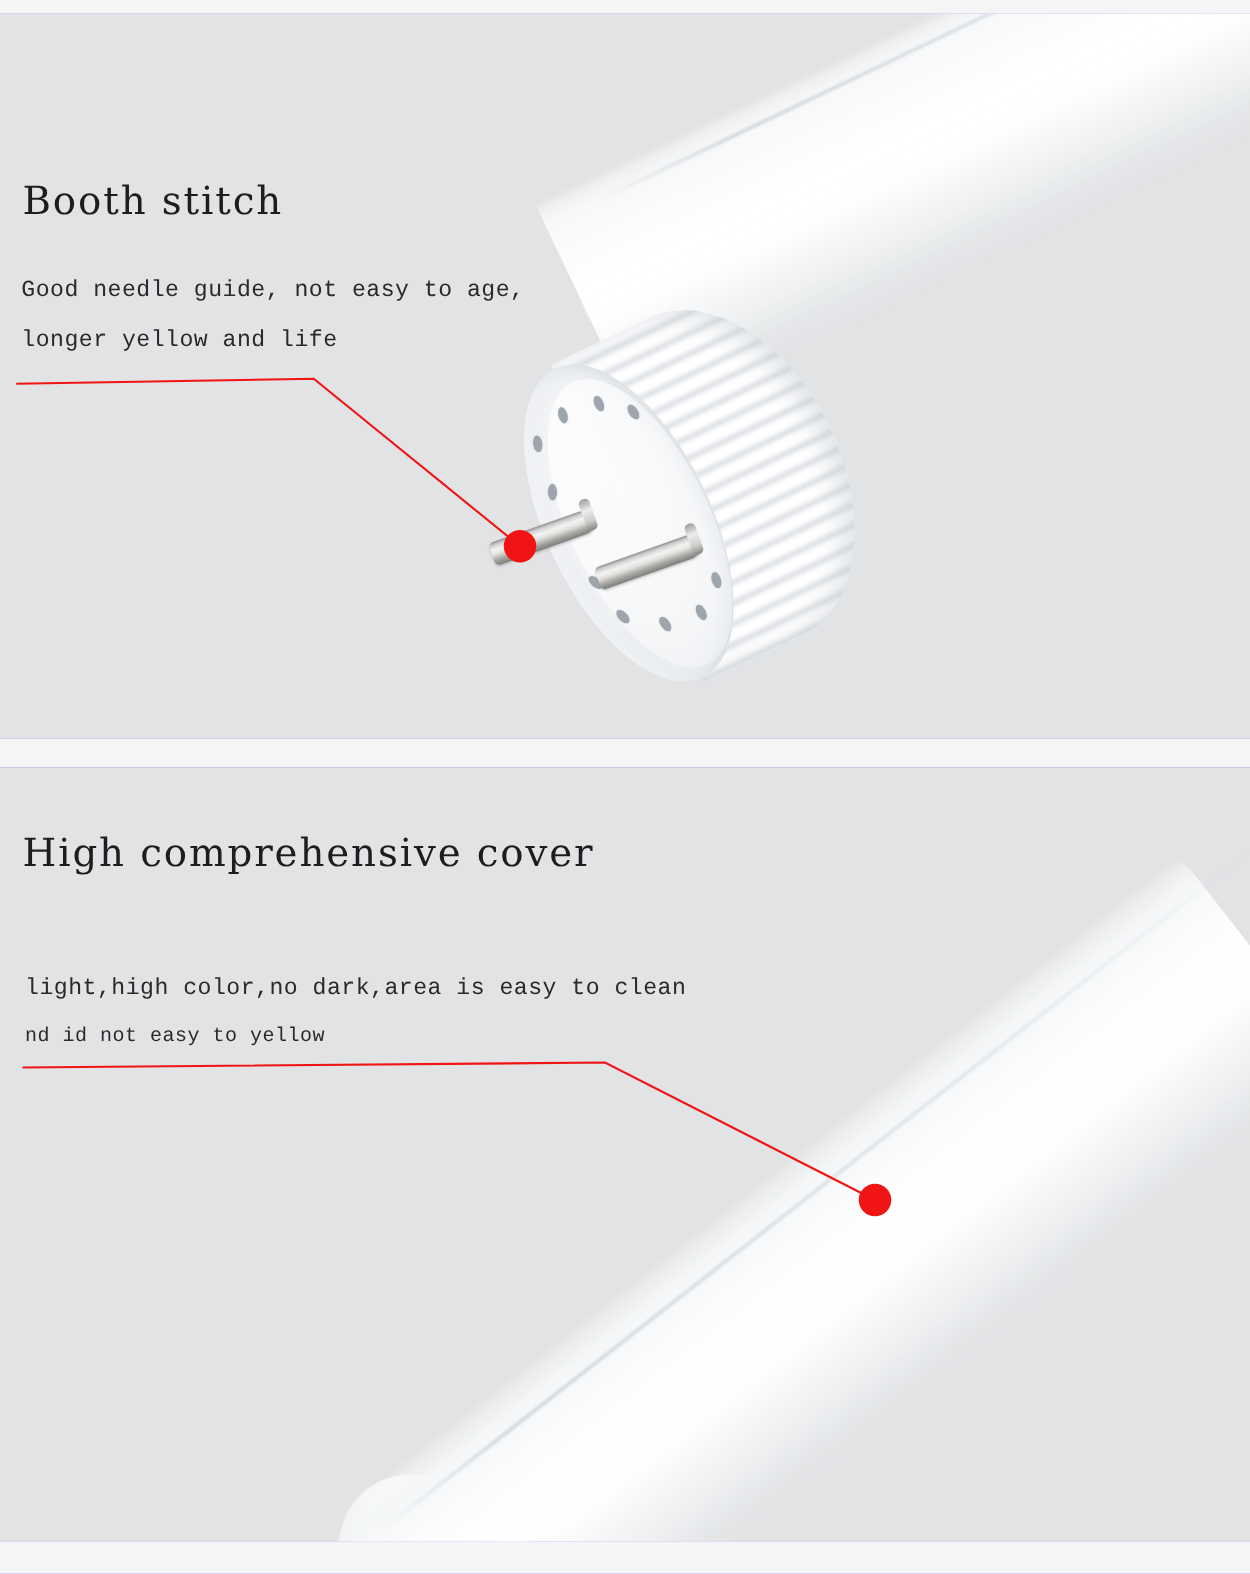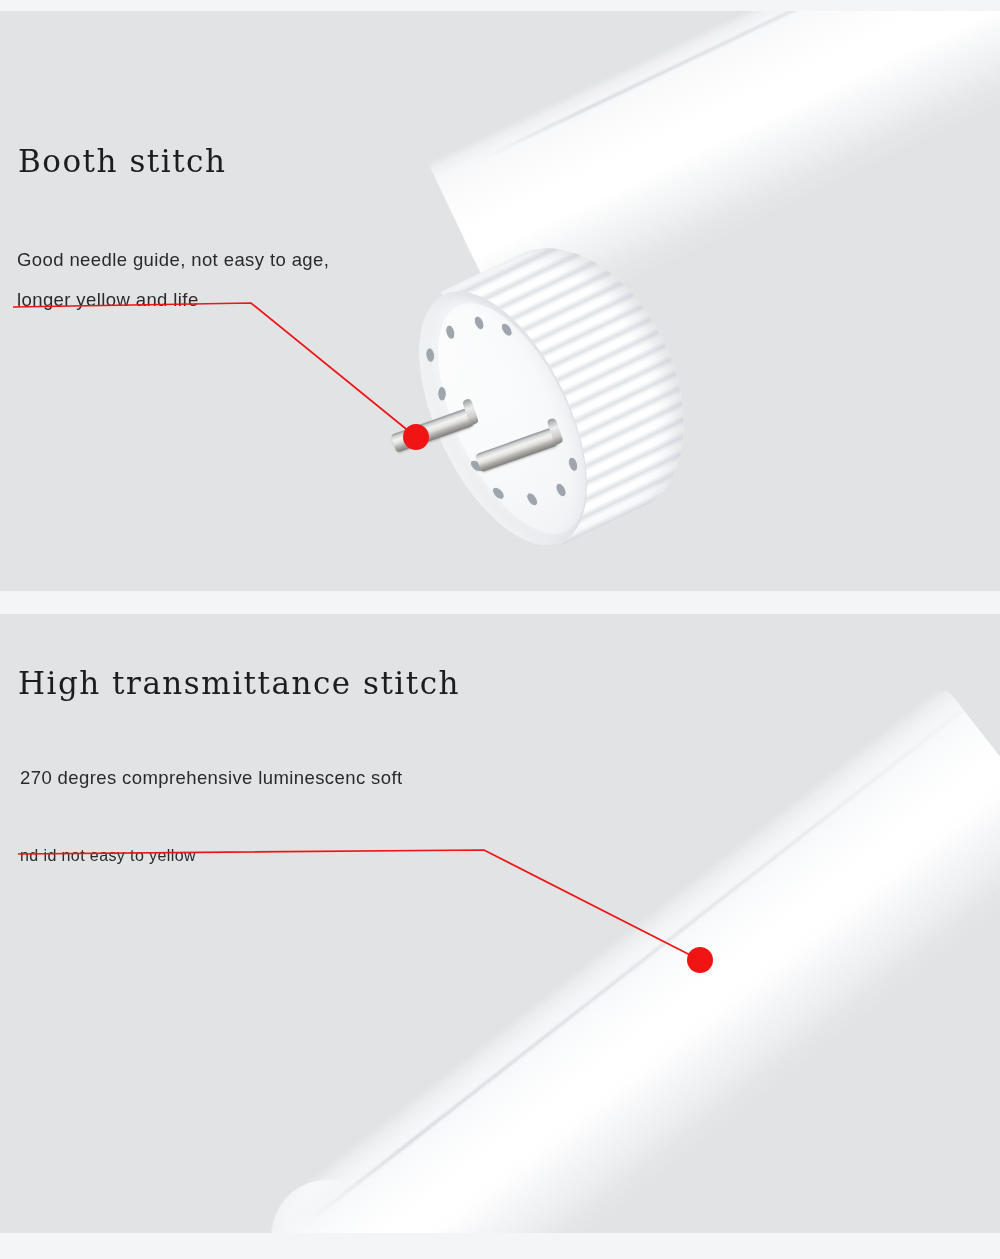--- a/index.html
+++ b/index.html
@@ -46,25 +46,24 @@
     position: absolute;
     color: #1d1d1f;
     font-family: "DejaVu Serif", serif;
     font-weight: 400;
     letter-spacing: 1.5px;
     white-space: nowrap;
   }
   .subline {
     position: absolute;
     color: #2a2a2c;
-    font-family: Liberation Sans, sans-serif;
+    font-family: Liberation Mono, monospace;
     font-weight: 400;
     letter-spacing: 0.4px;
     white-space: nowrap;
-    margin-top: 27px;
   }
 
   #hl1 { left: 18px; top: 143px; font-size: 31px; }
   #sl1a { left: 17px; top: 222px; font-size: 18.5px; }
   #sl1b { left: 17px; top: 262px; font-size: 18.5px; }
 
   #hl2 { left: 18px; top: 665px; font-size: 31px; }
   #sl2a { left: 20px; top: 740px; font-size: 18.5px; }
   #sl2b { left: 20px; top: 780px; font-size: 18.5px; }
   #sl2c { left: 20px; top: 820px; font-size: 16px; }
@@ -342,22 +341,22 @@
 
     <div class="red-dot" id="dot2" style="top: 333px; width: 26px; height: 26px; left: 687px; background: rgb(240, 20, 20);"></div>
   </div>
 
   <div class="strip strip-bottom"></div>
 
   <div class="headline" id="hl1">Booth stitch</div>
   <div class="subline" id="sl1a">Good needle guide, not easy to age,</div>
   <div class="subline" id="sl1b">longer yellow and life</div>
 
-  <div class="headline" id="hl2">High transmittance stitch</div>
-  <div class="subline" id="sl2a">270 degres comprehensive luminescenc soft</div>
+  <div class="headline" id="hl2">High comprehensive cover</div>
+  <div class="subline" id="sl2b">light,high color,no dark,area is easy to clean</div>
   <div class="subline" id="sl2c">nd id not easy to yellow</div>
 
   <svg class="leaders" viewBox="0 0 1000 1259">
     <polyline id="leader1" fill="none" stroke="#f01414" stroke-width="1.7" stroke-linejoin="miter" points="13,307 251,303 416,437"></polyline>
     <polyline id="leader2" fill="none" stroke="#f01414" stroke-width="1.7" stroke-linejoin="miter" points="18,854 484,850 700,960"></polyline>
   </svg>
 
 </div>
 
 </body></html>

